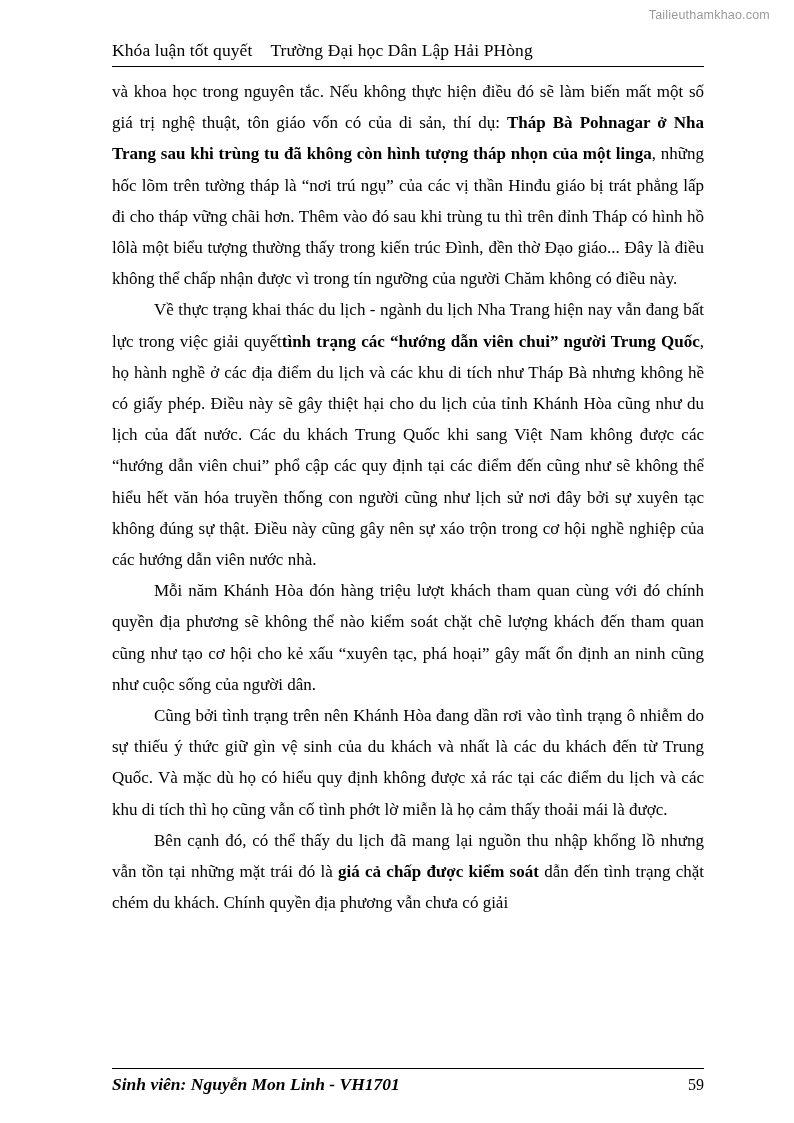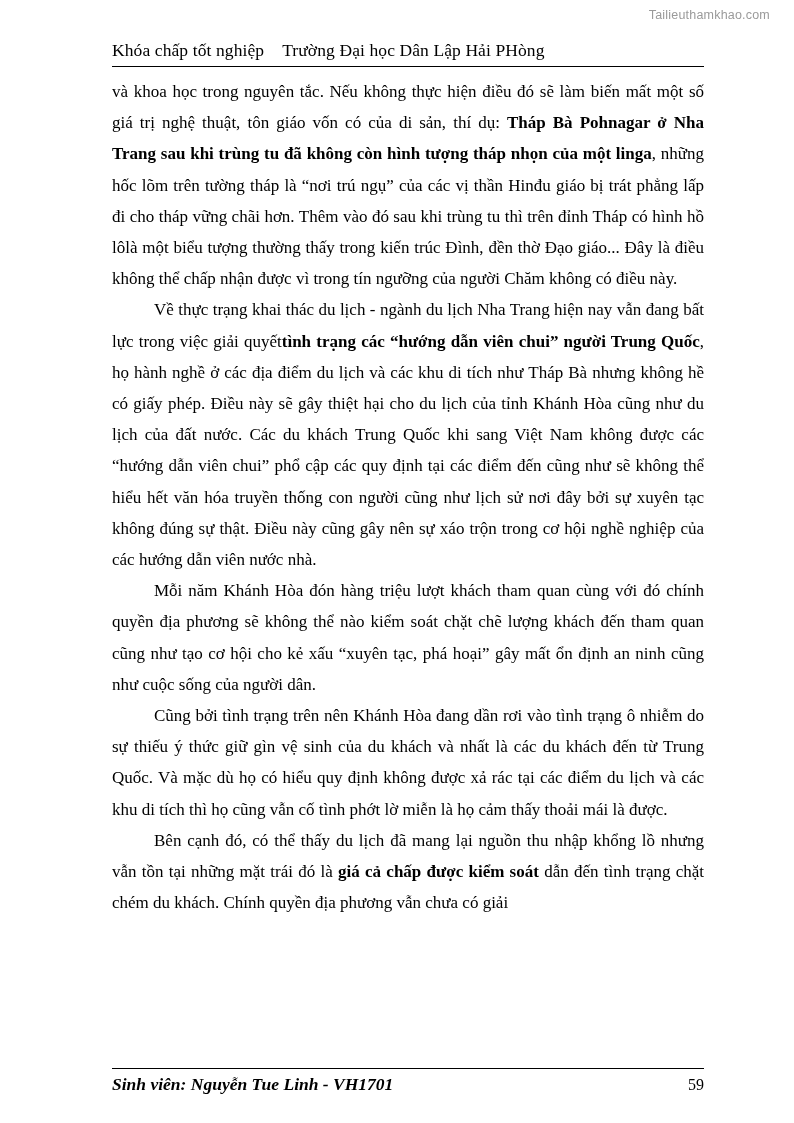--- a/index.html
+++ b/index.html
@@ -97,34 +97,34 @@
 </style>
 </head>
 <body>
 
 <div class="page">
 
   <div class="watermark">Tailieuthamkhao.com</div>
 
   <div class="content">
     <div class="header-line">
-      <span class="header-left">Khóa chấp tốt nghiệp</span><span>Trường Đại học Dân Lập Hải PHòng</span>
+      <span class="header-left">Khóa luận tốt quyết</span><span>Trường Đại học Dân Lập Hải PHòng</span>
     </div>
     <div class="rule"></div>
 
     <div class="body-text" id="body-text">
         <p><span>và khoa học trong nguyên tắc. Nếu không thực hiện điều đó sẽ làm biến mất một số giá trị nghệ thuật, tôn giáo vốn có của di sản, thí dụ: </span><b>Tháp Bà Pohnagar ở Nha Trang sau khi trùng tu đã không còn hình tượng tháp nhọn của một linga</b><span>, những hốc lõm trên tường tháp là “nơi trú ngụ” của các vị thần Hinđu giáo bị trát phẳng lấp đi cho tháp vững chãi hơn. Thêm vào đó sau khi trùng tu thì trên đỉnh Tháp có hình hồ lôlà một biểu tượng thường thấy trong kiến trúc Đình, đền thờ Đạo giáo... Đây là điều không thể chấp nhận được vì trong tín ngưỡng của người Chăm không có điều này.</span></p>
         <p class="indent"><span>Về thực trạng khai thác du lịch - ngành du lịch  Nha Trang hiện nay vẫn đang bất lực trong việc giải quyết</span><b>tình trạng các “hướng dẫn viên chui” người Trung Quốc</b><span>, họ hành nghề ở các địa điểm du lịch và các khu di tích như Tháp Bà nhưng không hề có giấy phép. Điều này sẽ gây thiệt hại cho du lịch của tỉnh Khánh Hòa cũng như du lịch của đất nước. Các du khách Trung Quốc khi sang Việt Nam không được các “hướng dẫn viên chui” phổ cập các quy định tại các điểm đến cũng như sẽ không thể hiểu hết văn hóa truyền thống con người cũng như lịch sử nơi đây bởi sự xuyên tạc không đúng sự thật. Điều này cũng gây nên sự xáo trộn trong cơ hội nghề nghiệp của các hướng dẫn viên nước nhà.</span></p>
         <p class="indent"><span>Mỗi năm Khánh Hòa đón hàng triệu lượt khách tham quan cùng với đó chính quyền địa phương sẽ không thể nào kiểm soát chặt chẽ lượng khách đến tham quan cũng như tạo cơ hội cho kẻ xấu “xuyên tạc, phá hoại” gây mất ổn định an ninh cũng như cuộc sống của người dân.</span></p>
         <p class="indent"><span>Cũng bởi tình trạng trên nên Khánh Hòa đang dần rơi vào tình trạng ô nhiễm do sự thiếu ý thức giữ gìn vệ sinh của du khách và nhất là các du khách đến từ Trung Quốc. Và mặc dù họ có hiểu quy định không được xả rác tại các điểm du lịch và các khu di tích thì họ cũng vẫn cố tình phớt lờ miễn là họ cảm thấy thoải mái là được.</span></p>
         <p class="indent"><span>Bên cạnh đó, có thể thấy du lịch đã mang lại nguồn thu nhập khổng lồ nhưng vẫn tồn tại những mặt trái đó là </span><b>giá cả chấp được kiểm soát</b><span> dẫn đến tình trạng chặt chém du khách. Chính quyền địa phương vẫn chưa có giải</span></p>
       </div>
   </div>
 
   <div class="footer">
     <div class="footer-rule"></div>
     <div class="footer-row">
-      <div class="footer-left">Sinh viên: Nguyễn Tue Linh - VH1701</div>
+      <div class="footer-left">Sinh viên: Nguyễn Mon Linh - VH1701</div>
       <div class="footer-right">59</div>
     </div>
   </div>
 
 </div>
 
 </body></html>

